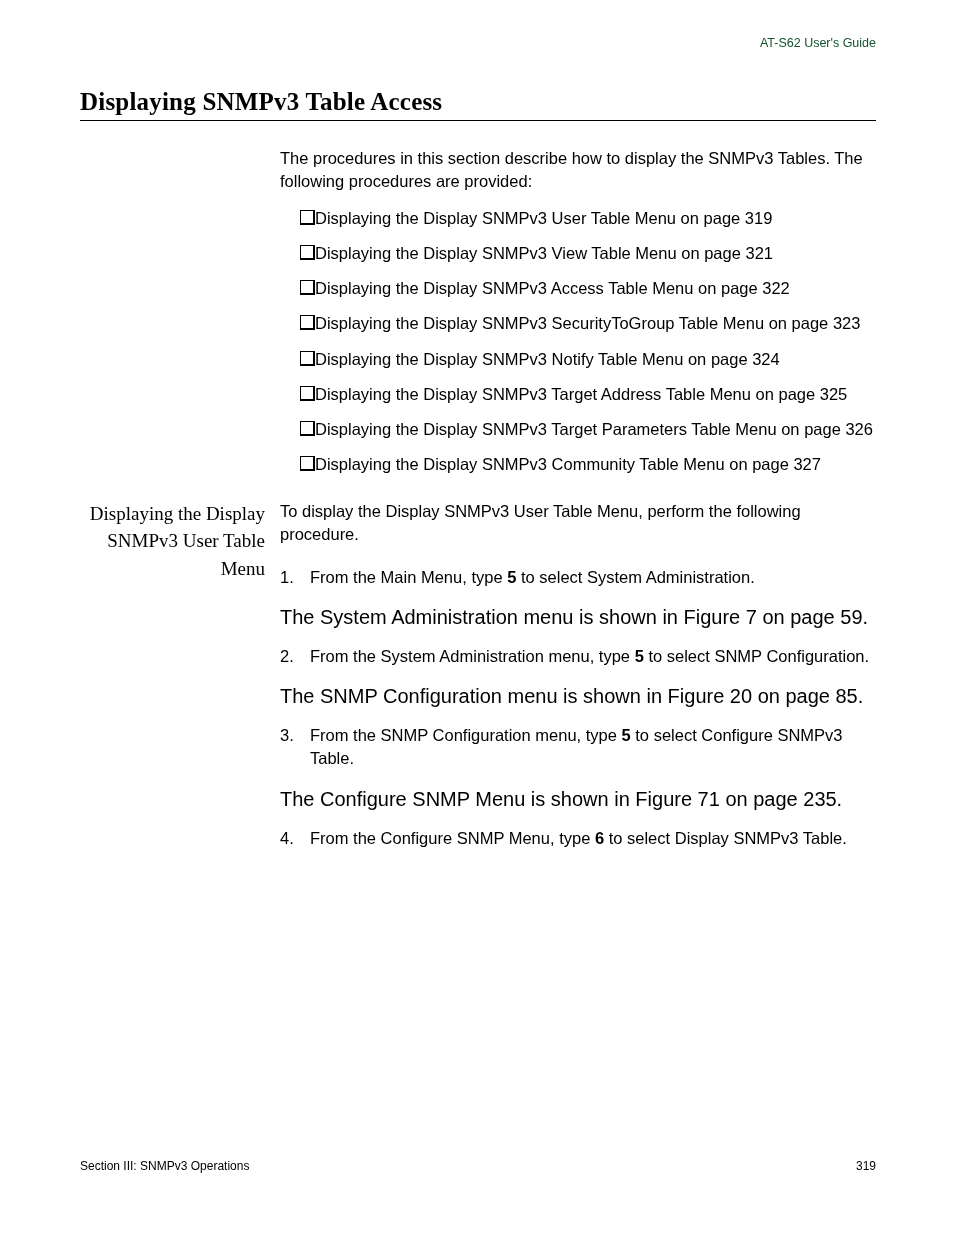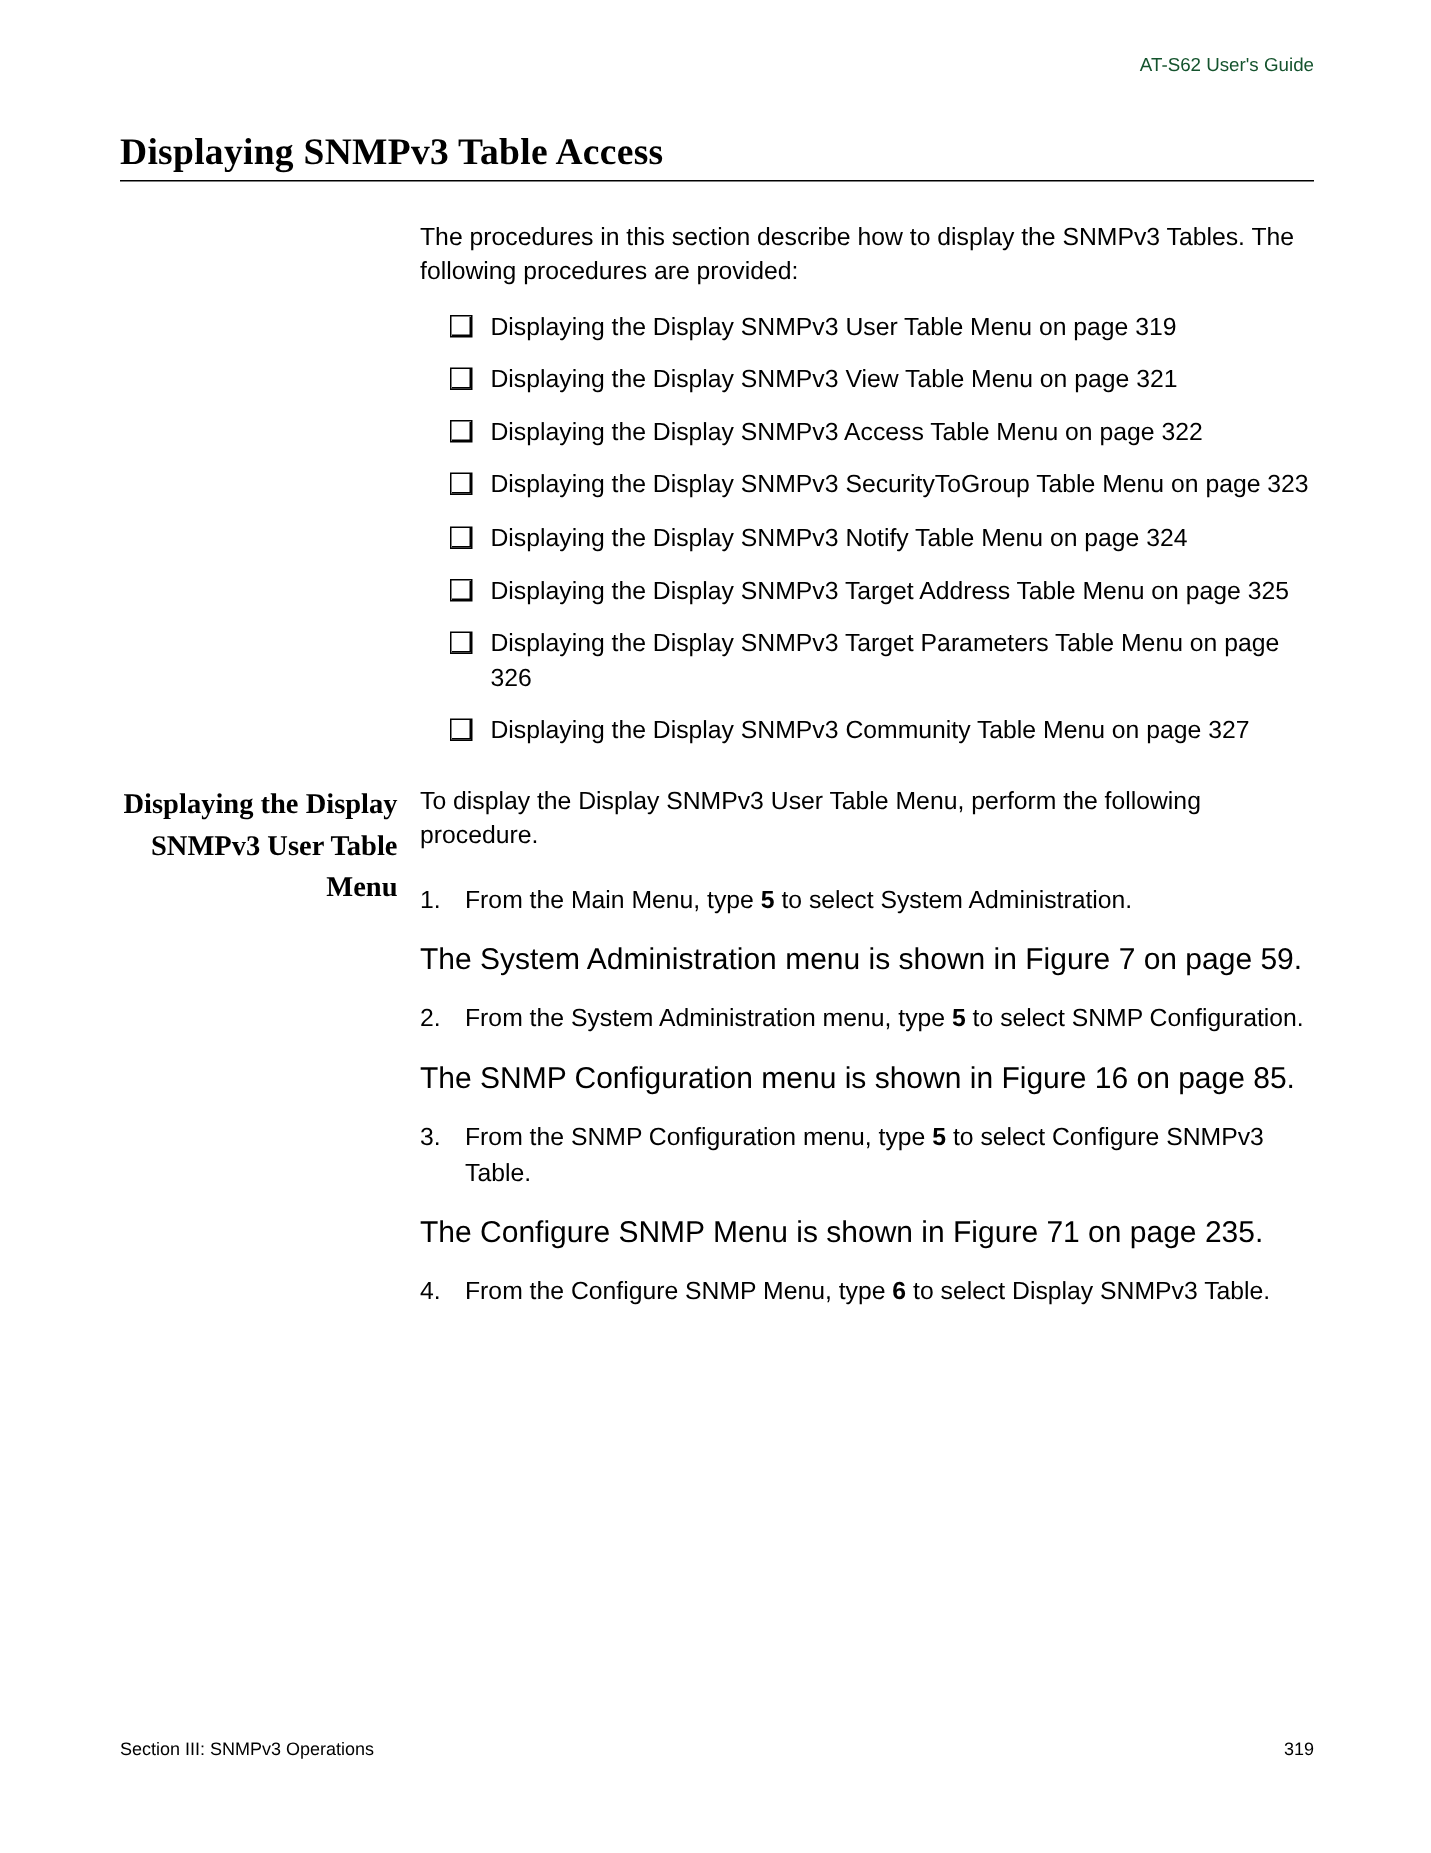--- a/index.html
+++ b/index.html
@@ -42,21 +42,20 @@
     font-size: 16.5px;
     line-height: 1.4;
   }
   .body-col p { margin: 0 0 14px 0; }
   .ul-box {
     margin: 4px 0 24px 20px;
   }
   .li-row {
     display: flex;
     align-items: flex-start;
-    gap: 12px;
     margin-bottom: 12px;
     font-size: 16.5px;
     line-height: 1.4;
   }
   .checkbox-icon {
     display: inline-block;
     width: 13px;
     height: 13px;
     border: 1.5px solid #000;
     margin-top: 3px;
@@ -68,21 +67,21 @@
     position: relative;
     margin-top: 20px;
   }
   .side-heading {
     position: absolute;
     left: -200px;
     top: 0;
     width: 185px;
     text-align: right;
     font-family: "Palatino Linotype", "Book Antiqua", Georgia, serif;
-    font-weight: 700;
+    font-weight: 400;
     font-size: 19px;
     line-height: 1.45;
   }
   .ol-box {
     margin: 20px 0 0 0;
   }
   .ol-row {
     display: flex;
     gap: 10px;
     margin-bottom: 14px;
@@ -173,21 +172,21 @@
           </span>
         </div>
         <p class="ol-note">The System Administration menu is shown in Figure 7  on page 59.</p>
 
         <div class="ol-row">
           <span class="ol-num">2.</span>
           <span class="ol-text">
             <span>From the System Administration menu, type </span><b class="num">5</b><span> to select SNMP Configuration.</span>
           </span>
         </div>
-        <p class="ol-note">The SNMP Configuration menu is shown in Figure 16  on page 85.</p>
+        <p class="ol-note">The SNMP Configuration menu is shown in Figure 20  on page 85.</p>
 
         <div class="ol-row">
           <span class="ol-num">3.</span>
           <span class="ol-text">
             <span>From the SNMP Configuration menu, type </span><b class="num">5</b><span> to select Configure SNMPv3 Table.</span>
           </span>
         </div>
         <p class="ol-note">The Configure SNMP Menu is shown in Figure 71 on page 235.</p>
 
         <div class="ol-row">

